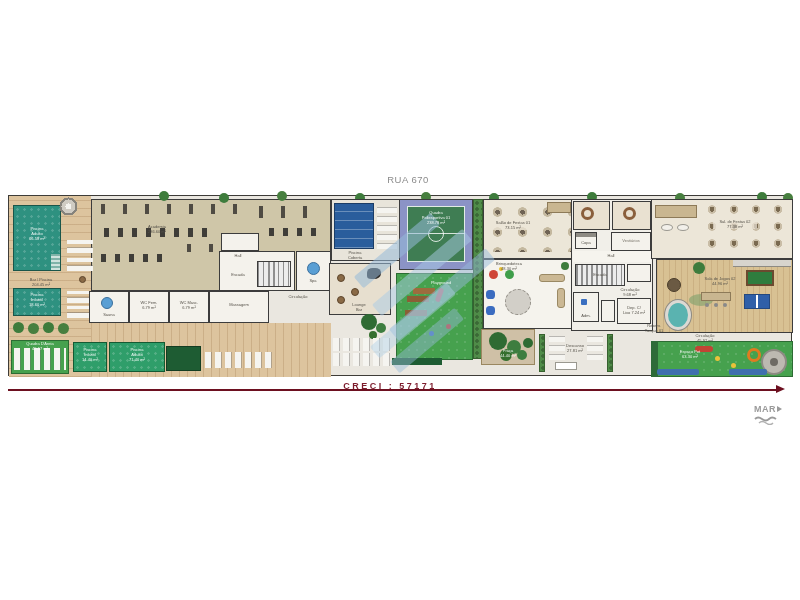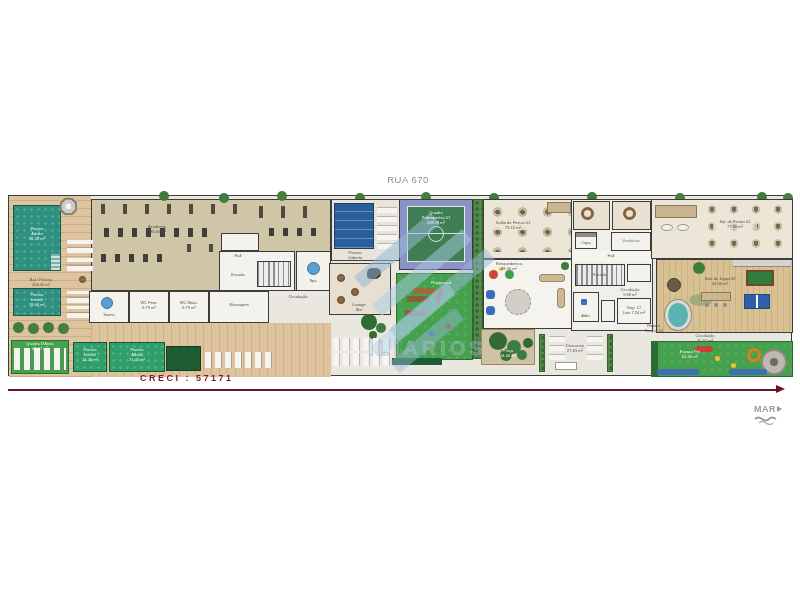--- a/index.html
+++ b/index.html
@@ -242,22 +242,21 @@
 
     <div class="abs" style="left:320px;top:25px;width:170px;height:130px;z-index:35">
       <div class="stripe" style="left:18px;top:22px;width:100px;background:rgba(150,186,217,.55)"></div>
       <div class="stripe" style="left:34px;top:44px;width:118px;background:rgba(170,203,229,.5)"></div>
       <div class="stripe" style="left:50px;top:66px;width:126px;background:rgba(150,186,217,.5)"></div>
       <div class="stripe" style="left:34px;top:92px;width:100px;background:rgba(178,208,231,.45)"></div>
       <div class="stripe" style="left:56px;top:112px;width:84px;background:rgba(150,186,217,.45)"></div>
     </div>
   </div>
 
-  <div class="wmark" style="left:368px;top:337px;font-size:20px;letter-spacing:4px;color:rgba(235,242,248,.2);-webkit-text-stroke:1px rgba(150,170,190,.55)">ILIARIOS</div>
-  <div class="wmark" style="left:140px;top:373px;width:500px;font-size:9px;letter-spacing:2.5px;color:#7d1b2c;z-index:70">CRECI : 57171</div>
+  <div class="wmark" style="left:140px;top:381px;width:500px;text-align:center;font-size:9px;letter-spacing:2.5px;color:#7d1b2c;z-index:70">CRECI : 57171</div>
 
   <div class="abs" style="left:8px;top:389px;width:770px;height:1.5px;background:#6d1020;z-index:65"></div>
   <div class="abs" style="left:776px;top:385px;width:0;height:0;border-left:9px solid #6d1020;border-top:4.5px solid transparent;border-bottom:4.5px solid transparent;z-index:65"></div>
 
   <div class="abs" style="left:754px;top:398px;width:40px;height:22px;z-index:65">
     <span style="font-size:9px;font-weight:bold;color:#9a9a9a;letter-spacing:.5px">MAR</span><span style="display:inline-block;width:0;height:0;border-left:5px solid #9a9a9a;border-top:3px solid transparent;border-bottom:3px solid transparent;margin-left:1px"></span>
     <svg width="26" height="9" viewBox="0 0 26 9" style="display:block;margin-top:0">
       <path d="M1 3 Q4 0 8 3 T15 3 T22 3" fill="none" stroke="#9a9a9a" stroke-width="1.8"></path>
       <path d="M5 7 Q8 4 12 7 T19 7" fill="none" stroke="#b0b0b0" stroke-width="1.5"></path>
     </svg>

